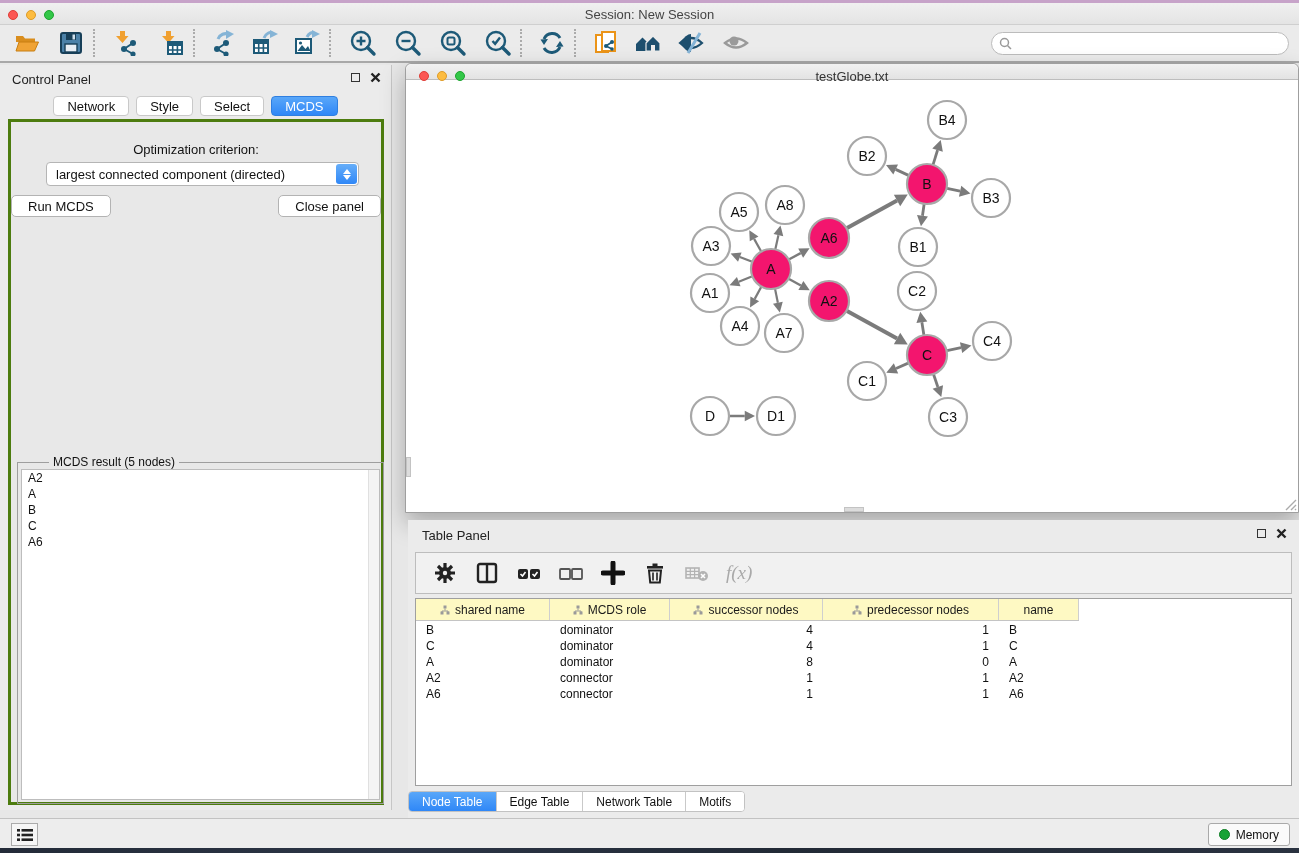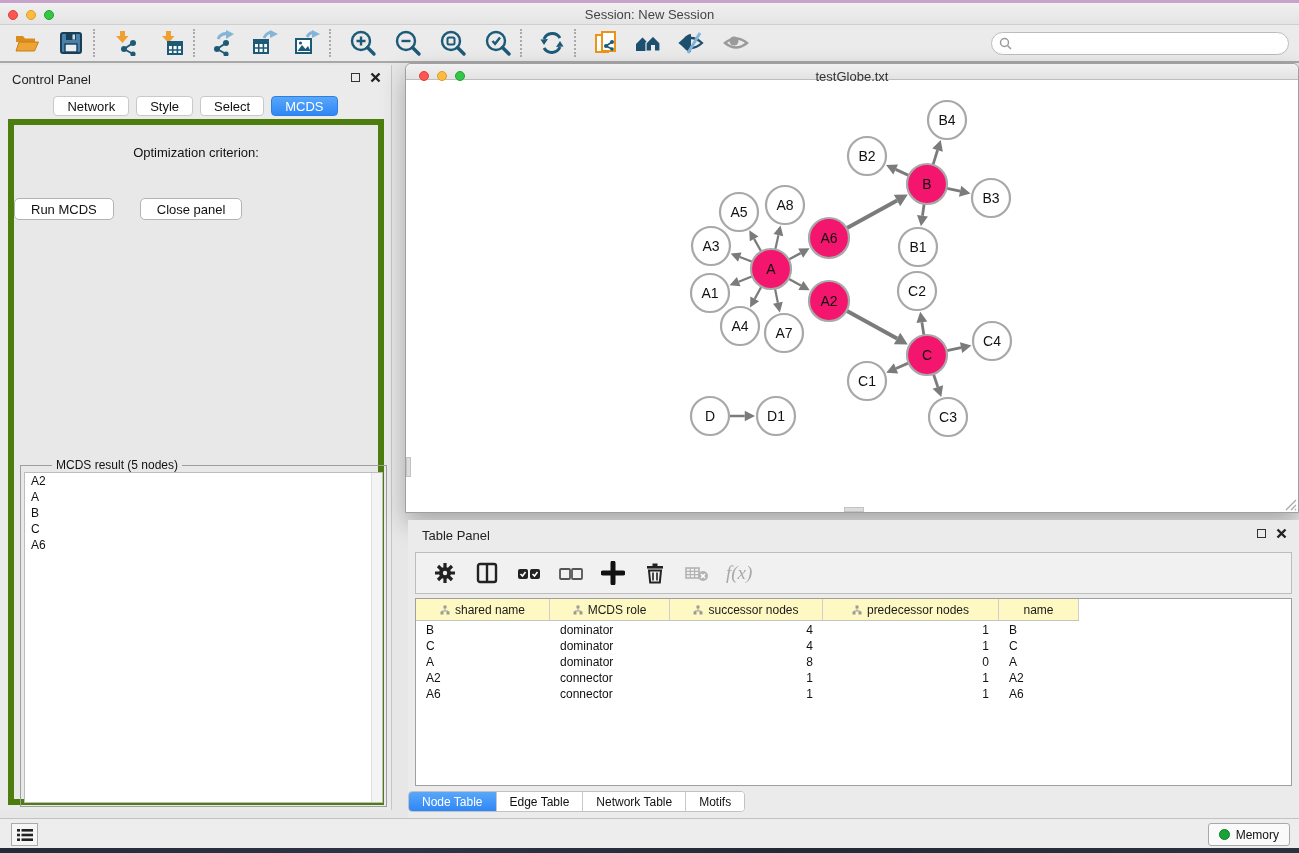--- a/index.html
+++ b/index.html
@@ -39,32 +39,32 @@
   .panel-icons { position:absolute; right:10px; top:7px; display:flex; gap:10px; align-items:center; }
   .float-box { width:9px; height:9px; border:1.5px solid #333; background:transparent; display:inline-block; }
   .close-x { width:11px; height:11px; display:inline-block; }
 
   #cp-tabs { position:absolute; left:0; top:31px; width:100%; display:flex; justify-content:center; gap:7px; }
   .cp-tab { height:20px; padding:0 13px; background:#fff; border:1px solid #c9c9c9; border-radius:4px;
     font-size:13px; color:#111; display:flex; align-items:center; }
   .cp-tab.active { background:linear-gradient(#59a7f9,#2f87f7); border-color:#2f7fe0; color:#fff; }
 
   #cp-body { position:absolute; left:8px; top:54px; width:376px; height:686px;
-    background:#e8e8e8; border:6px solid #4d7c0f; }
+    background:#e8e8e8; border:3px solid #4d7c0f; }
   #opt-label { position:absolute; left:0; top:20px; width:100%; text-align:center; font-size:13px; color:#111; }
   #criterion { position:absolute; left:35px; top:40px; width:313px; height:24px; background:#fff;
     border:1px solid #b5b5b5; border-radius:4px; font-size:13px; color:#111;
     display:flex; align-items:center; padding-left:9px; }
   #criterion .stepper { position:absolute; right:1px; top:1px; width:21px; height:20px;
     background:linear-gradient(#66aef9,#2f87f7); border-radius:3px; display:flex; flex-direction:column;
     align-items:center; justify-content:center; gap:1px; }
   .chev { width:0; height:0; border-left:4px solid transparent; border-right:4px solid transparent; }
   .chev.up { border-bottom:5px solid #fff; }
   .chev.dn { border-top:5px solid #fff; }
-  #cp-buttons { position:absolute; left:0; top:73px; width:100%; display:flex; justify-content:flex-start; gap:26px; }
+  #cp-buttons { position:absolute; left:0; top:73px; width:100%; display:flex; justify-content:space-between; gap:26px; }
   .btn { height:22px; padding:0 16px; background:#fff; border:1px solid #b3b3b3; border-radius:5px;
     font-size:13px; color:#111; display:flex; align-items:center; }
 
   #mcds-fieldset { position:absolute; left:6px; top:340px; width:367px; height:342px;
     border:1px solid #9e9e9e; }
   #mcds-legend { position:absolute; left:7px; top:-8px; background:#e8e8e8; padding:0 4px;
     font-size:12px; color:#111;margin-left:24px; }
   #mcds-list { position:absolute; left:3px; top:6px; right:3px; bottom:3px; background:#fff;
     border:1px solid #bdbdbd; overflow:hidden; }
   #mcds-list .scroll { position:absolute; right:0; top:0; bottom:0; width:11px; background:#f4f4f4;
@@ -295,20 +295,27 @@
       </span>
     </div>
     <div id="cp-tabs">
         <div class="cp-tab">Network</div>
         <div class="cp-tab">Style</div>
         <div class="cp-tab">Select</div>
         <div class="cp-tab active">MCDS</div>
       </div>
     <div id="cp-body">
       <div id="opt-label">Optimization criterion:</div>
+      <div id="criterion">
+        <span>largest connected component (directed)</span>
+        <span class="stepper">
+          <span class="chev up"></span>
+            <span class="chev dn"></span>
+        </span>
+      </div>
       <div id="cp-buttons">
         <div class="btn">Run MCDS</div>
         <div class="btn">Close panel</div>
       </div>
       <div id="mcds-fieldset">
         <span id="mcds-legend">MCDS result (5 nodes)</span>
         <div id="mcds-list">
           <div id="mcds-items">
               <div class="mcds-item">A2</div>
               <div class="mcds-item">A</div>

